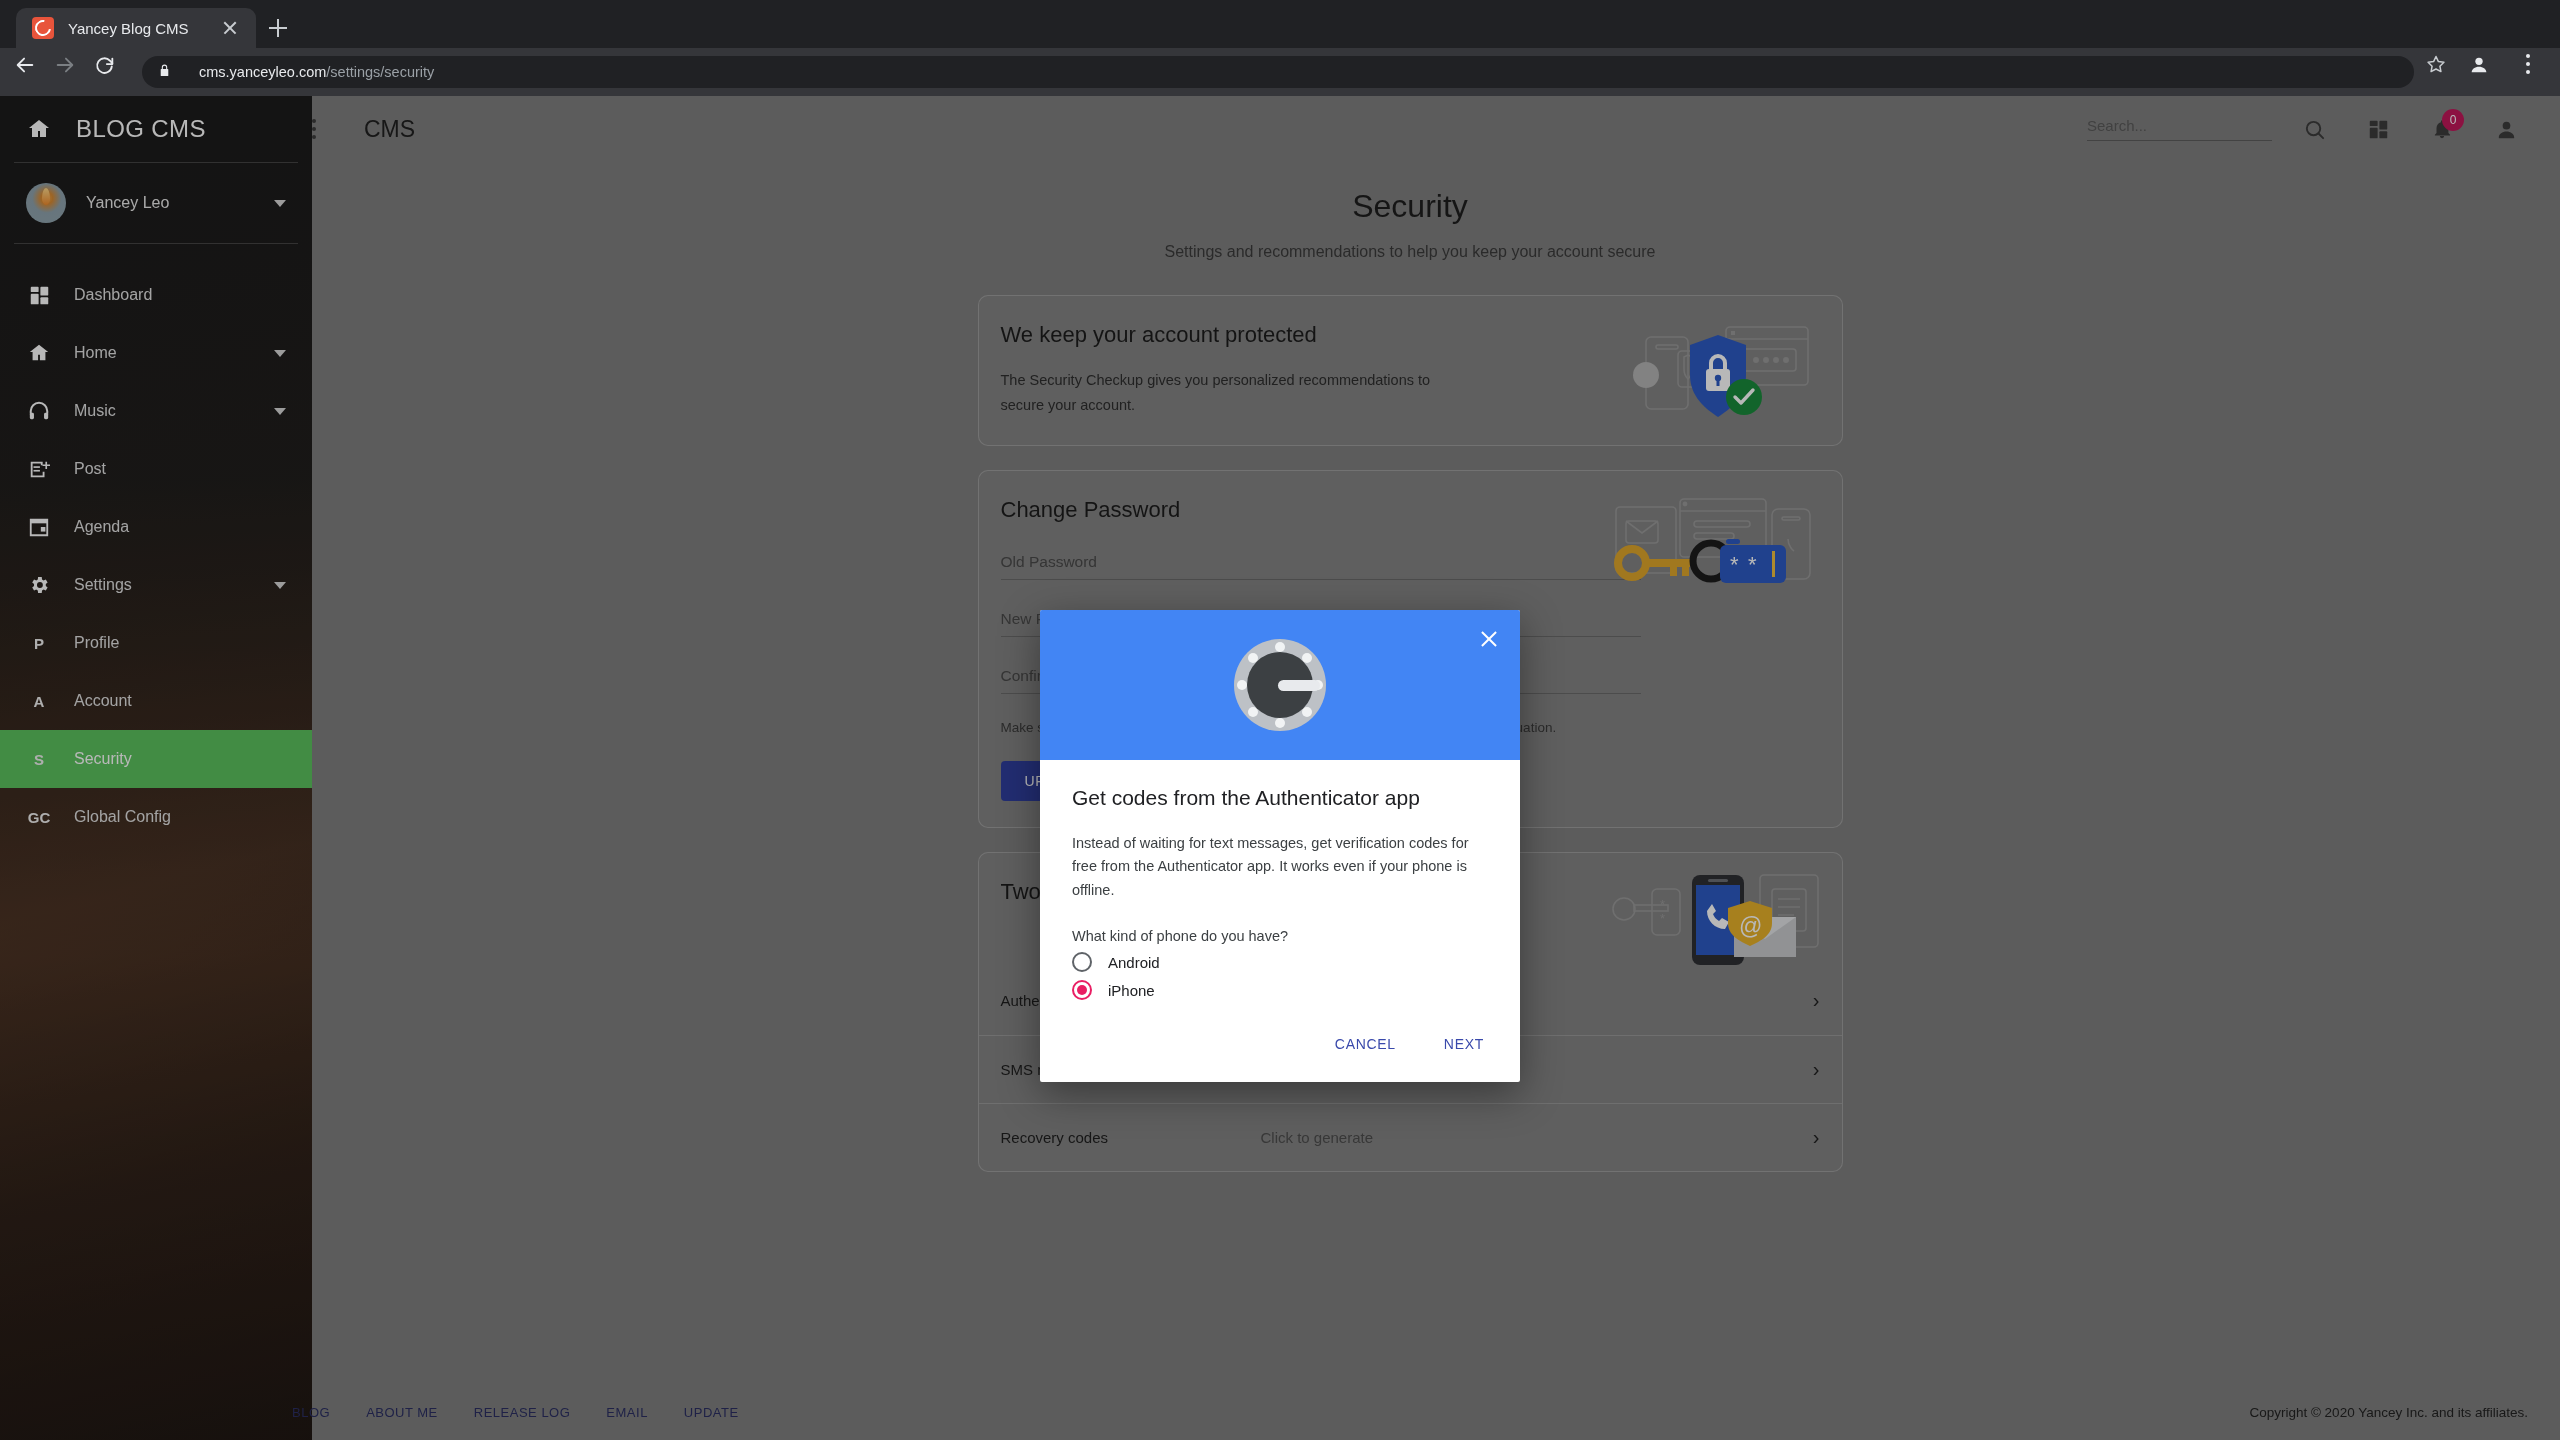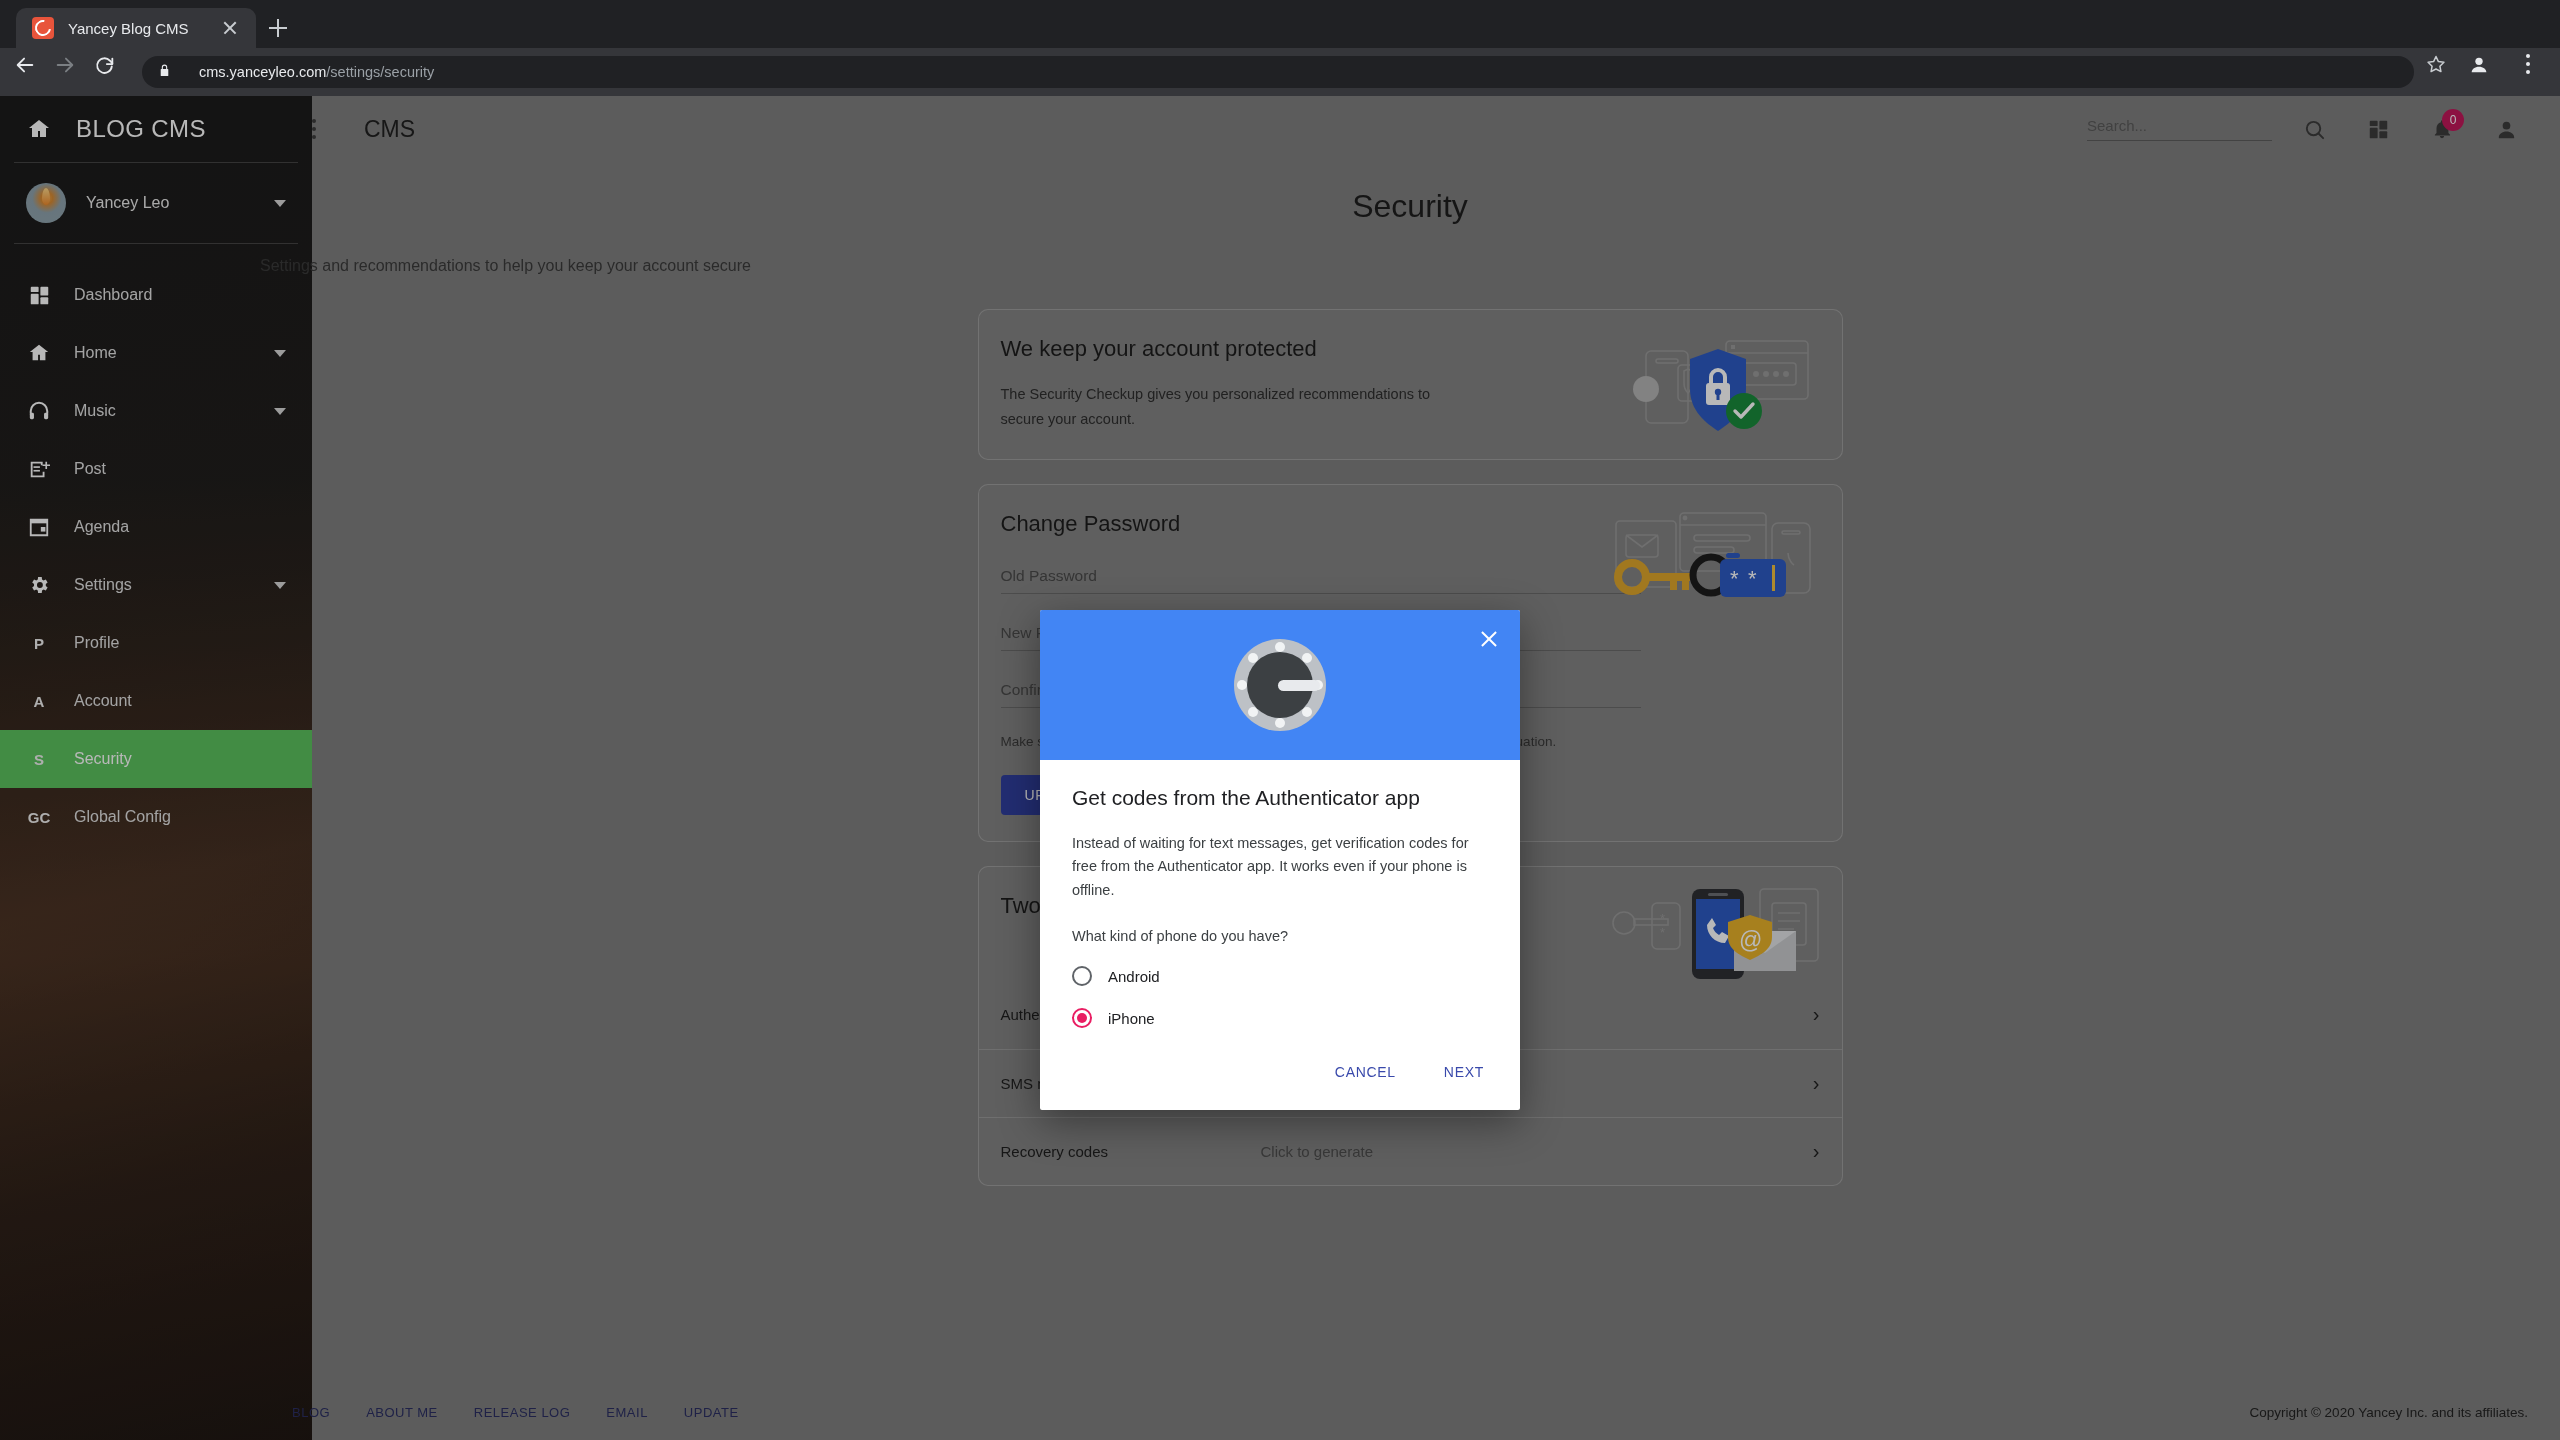--- a/index.html
+++ b/index.html
@@ -131,21 +131,21 @@
   .search-input::placeholder { color: #5a5a5a; }
   .badge {
     position: absolute; top: 2px; right: 0px; min-width: 22px; height: 22px;
     border-radius: 11px; background: #c2185b; color: #fff; font-size: 12px;
     display: flex; align-items: center; justify-content: center; padding: 0 5px;
   }
 
   
   .content { position: absolute; left: 260px; top: 66px; right: 0; bottom: 0; }
   .page-title { text-align: center; font-size: 32px; color: #1e1e1e; font-weight: normal; margin-top: 26px; }
-  .page-sub { font-size: 16px; color: #3b3b3b; margin-top: 32px; }
+  .page-sub { text-align: center; font-size: 16px; color: #3b3b3b; margin-top: 18px; }
 
   .card {
     width: 865px; margin: 0 auto 24px; background: rgba(255,255,255,0.035);
     border: 1px solid rgba(255,255,255,0.22); border-radius: 10px;
     position: relative; overflow: hidden;
   }
   .card-pad { padding: 26px 26px 26px 22px; }
   .card-h { font-size: 22px; color: #1d1d1d; font-weight: normal; }
   .card-p { font-size: 14.5px; color: #2e2e2e; line-height: 1.75; margin-top: 20px; max-width: 460px; }
   .card-art { position: absolute; right: 24px; top: 0; height: 100%; display: flex; align-items: center; }
@@ -195,21 +195,21 @@
   }
   .modal-close::before, .modal-close::after {
     content: ""; position: absolute; left: 3px; top: 12px; width: 20px; height: 2px; background: #fff;
   }
   .modal-close::before { transform: rotate(45deg); }
   .modal-close::after { transform: rotate(-45deg); }
   .modal-body { padding: 26px 32px 0; }
   .modal-title { font-size: 21px; color: #202124; font-weight: normal; }
   .modal-text { font-size: 14.5px; color: #3c4043; line-height: 1.62; margin-top: 22px; }
   .modal-q { font-size: 14.5px; color: #3c4043; margin-top: 26px; }
-  .radio-row { display: flex; align-items: center; gap: 16px; margin-top: 22px; font-size: 15px; color: #202124; }
+  .radio-row { display: flex; align-items: center; gap: 16px; margin-top: 8px; font-size: 15px; color: #202124; }
   .radio {
     width: 20px; height: 20px; border-radius: 50%; border: 2px solid #5f6368; flex: none;
     position: relative;
   }
   .radio.checked { border-color: #e91e63; }
   .radio.checked::after {
     content: ""; position: absolute; left: 3px; top: 3px; width: 10px; height: 10px;
     border-radius: 50%; background: #e91e63;
   }
   .modal-actions {

